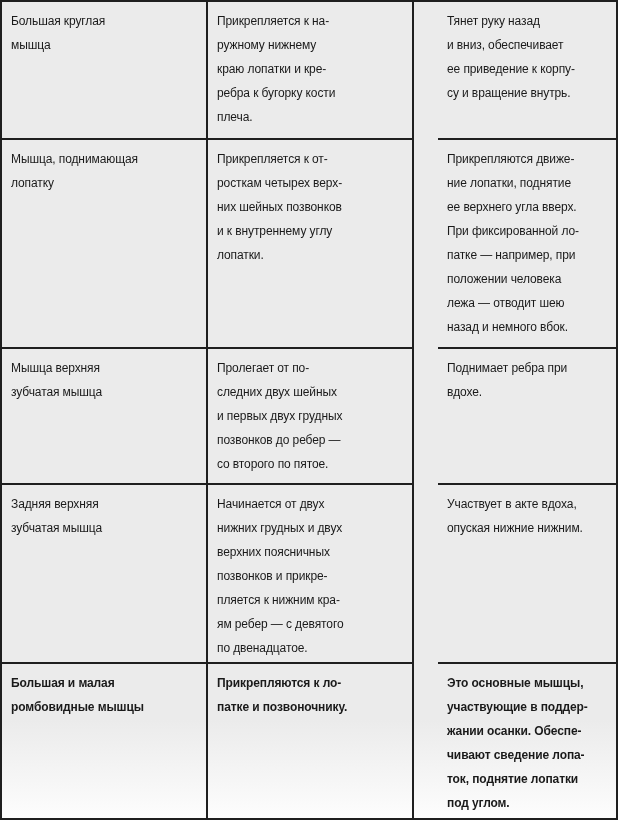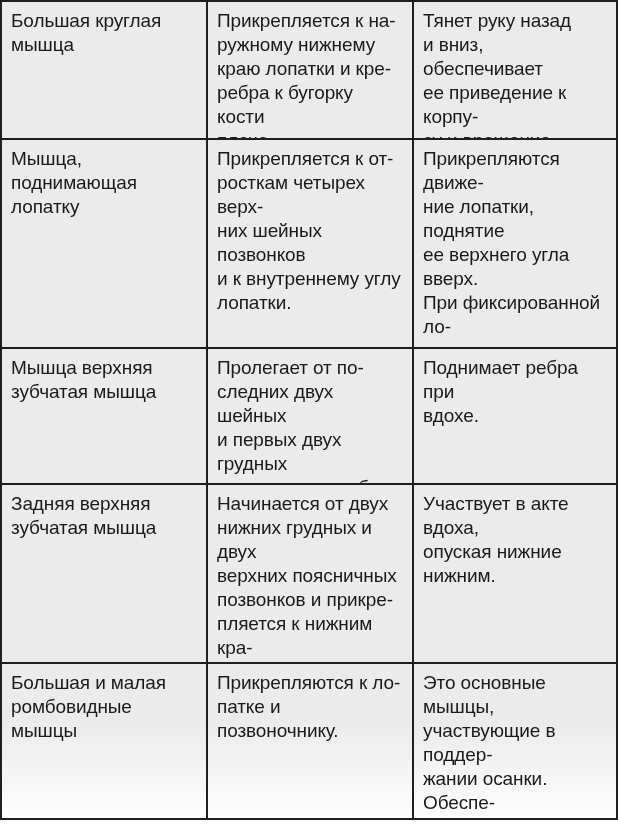--- a/index.html
+++ b/index.html
@@ -28,28 +28,28 @@
     background: linear-gradient(180deg, var(--cell-bg) 0%, var(--cell-bg) 88%, var(--cell-fade) 100%);
   }
 
   .row { display: contents; }
 
   .cell {
     border-right: 2px solid var(--border-color);
     border-bottom: 2px solid var(--border-color);
     padding: 7px 8px 0 9px;
     color: var(--text-color);
-    font-size: 19px;
+    font-size: 12px;
     line-height: 24px;
     letter-spacing: -0.1px;
     white-space: pre-line;
     overflow: hidden;
   }
-  .cell:nth-child(3) { border-right: none; }
-  .row:last-child .cell { border-bottom: none; }
+  .cell:nth-child(3) { border-right: none; margin-left: 24px; }
+  .row:last-child .cell { border-bottom: none; font-weight: bold; }
 </style>
 </head>
 <body>
 
 <div class="muscle-table">
 
   <div class="row">
     <div class="cell">Большая круглая
 мышца</div>
     <div class="cell">Прикрепляется к на-
@@ -81,21 +81,21 @@
 назад и немного вбок.</div>
   </div>
 
   <div class="row">
     <div class="cell">Мышца верхняя
 зубчатая мышца</div>
     <div class="cell">Пролегает от по-
 следних двух шейных
 и первых двух грудных
 позвонков до ребер —
-со второго по ребра.</div>
+со второго по пятое.</div>
     <div class="cell">Поднимает ребра при
 вдохе.</div>
   </div>
 
   <div class="row">
     <div class="cell">Задняя верхняя
 зубчатая мышца</div>
     <div class="cell">Начинается от двух
 нижних грудных и двух
 верхних поясничных

